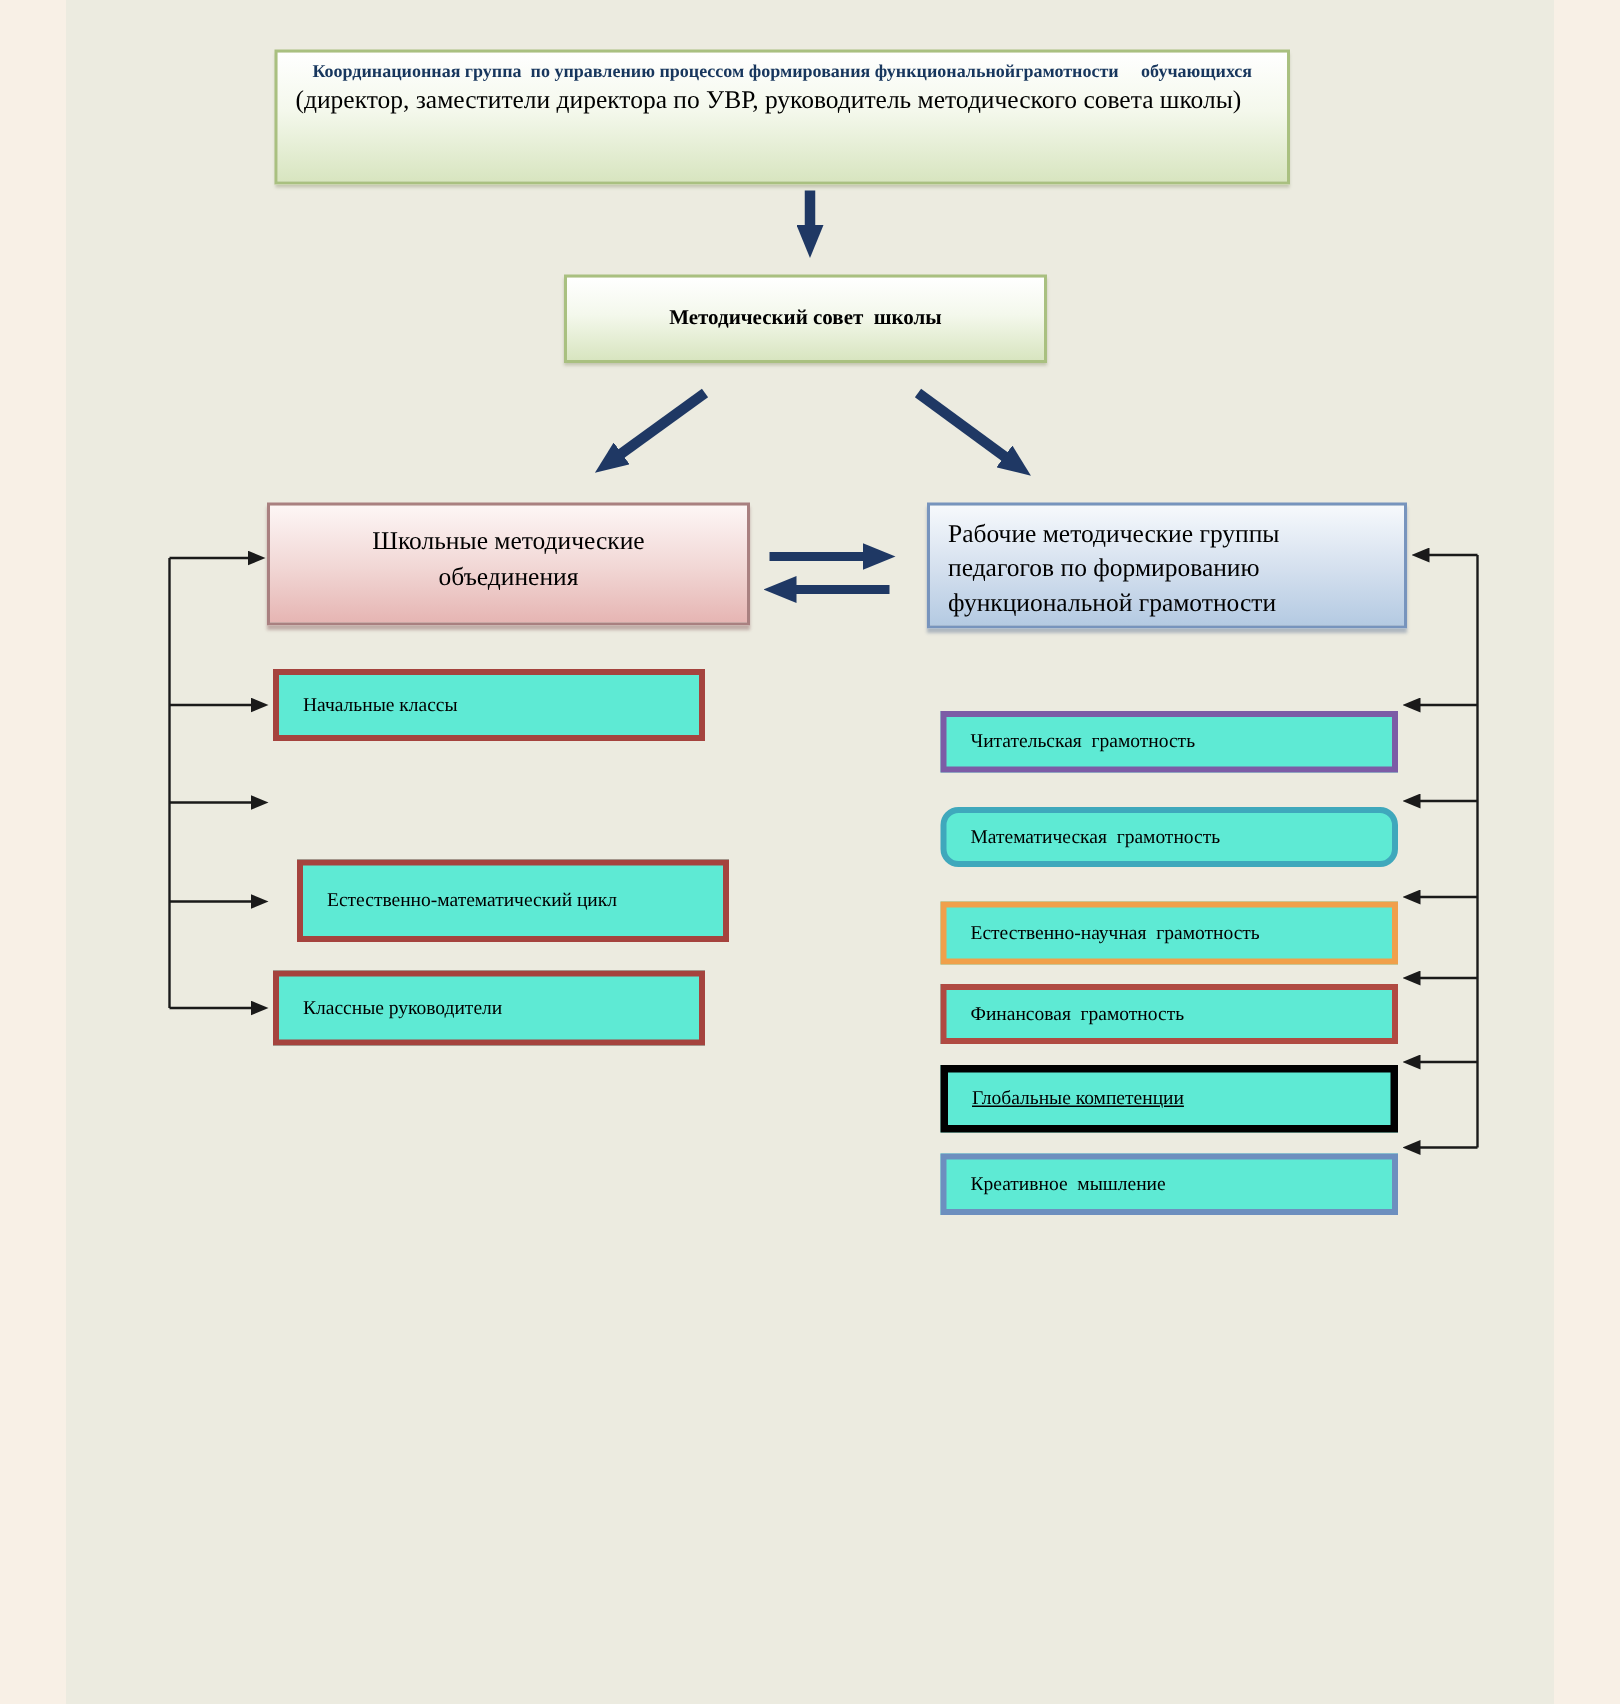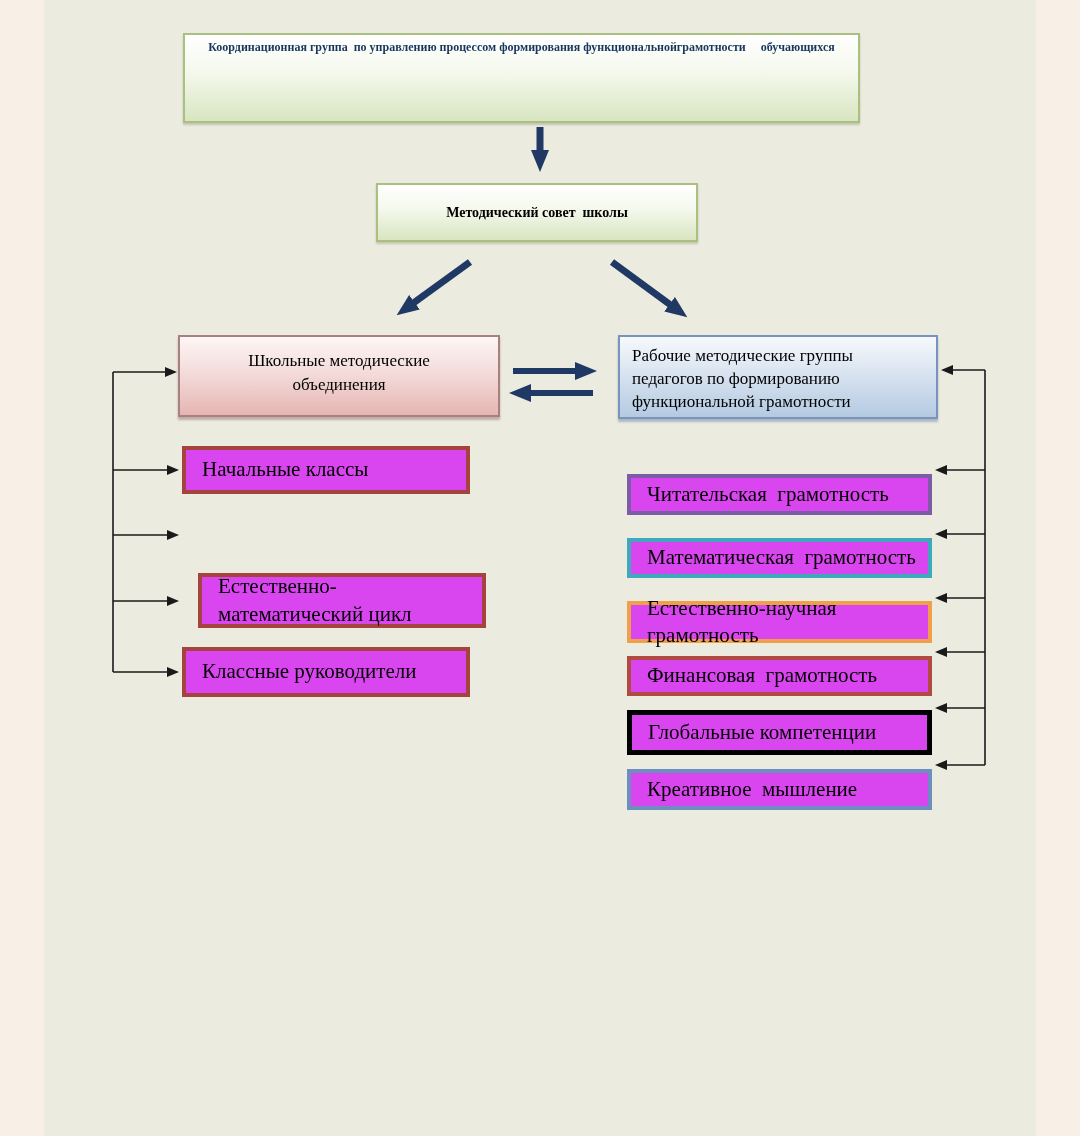--- a/index.html
+++ b/index.html
@@ -43,22 +43,22 @@
   .blue-box{
     left:618px;top:335px;width:320px;height:84px;
     border:2px solid var(--blue-border);
     background:linear-gradient(180deg,#f6f9fc 0%,#d6e1ef 50%,#b4cae2 100%);
     box-shadow:0 3px 2px rgba(100,120,150,.45);
     padding:8px 10px 0 12px;
   }
   .blue-box .lbl{font-size:17px;line-height:1.35;text-align:left;}
 
   .item{
-    position:absolute;background:#d946ef;display:flex;align-items:center;
-    font-size:21px;line-height:1.3;padding-left:16px;padding-right:8px;
+    position:absolute;background:#5eead4;display:flex;align-items:center;
+    font-size:13px;line-height:1.3;padding-left:16px;padding-right:8px;
   }
   .left-item{left:182px;width:288px;border:4px solid;}
   .right-item{left:627px;width:305px;border:4px solid;margin-top:24px;}
   .right-item.thick{border-width:5px;}
   .pre{white-space:pre-wrap;}
 
   svg.layer{position:absolute;left:0;top:0;pointer-events:none;}
   .navy-line{stroke:var(--navy-arrow);fill:none;}
   .navy-fill{fill:var(--navy-arrow);}
   .blk-line{stroke:var(--connector);fill:none;}
@@ -113,37 +113,38 @@
       <line class="blk-line" x1="985" y1="534" x2="946" y2="534" stroke-width="1.6" marker-end="url(#blkArr)"></line>
       <line class="blk-line" x1="985" y1="598" x2="946" y2="598" stroke-width="1.6" marker-end="url(#blkArr)"></line>
       <line class="blk-line" x1="985" y1="652" x2="946" y2="652" stroke-width="1.6" marker-end="url(#blkArr)"></line>
       <line class="blk-line" x1="985" y1="708" x2="946" y2="708" stroke-width="1.6" marker-end="url(#blkArr)"></line>
       <line class="blk-line" x1="985" y1="765" x2="946" y2="765" stroke-width="1.6" marker-end="url(#blkArr)"></line>
     </g>
   </svg>
 
   <div class="box green-box top-box">
     <div class="top-title">Координационная группа  по управлению процессом формирования функциональнойграмотности     обучающихся</div>
+    <div class="top-sub">(директор, заместители директора по УВР, руководитель методического совета школы)</div>
   </div>
 
   <div class="box green-box council-box">
     <div class="council-label">Методический совет  школы</div>
   </div>
 
   <div class="box pink-box">
     <div class="lbl">Школьные методические объединения</div>
   </div>
 
   <div class="box blue-box">
     <div class="lbl">Рабочие методические группы педагогов по формированию функциональной грамотности</div>
   </div>
 
   <div class="item left-item" style="top: 446px; height: 48px; border-color: rgb(165, 67, 62);">Начальные классы</div>
   <div class="item left-item" style="top: 573px; height: 55px; border-color: rgb(165, 67, 62); margin-left: 16px;">Естественно-математический цикл</div>
   <div class="item left-item" style="top: 647px; height: 50px; border-color: rgb(165, 67, 62);">Классные руководители</div>
 
   <div class="item right-item pre" style="top: 450px; height: 41px; border-color: rgb(124, 92, 166);">Читательская  грамотность</div>
-  <div class="item right-item pre" style="top: 514px; height: 40px; border-color: rgb(63, 168, 188);">Математическая  грамотность</div>
+  <div class="item right-item pre" style="top: 514px; height: 40px; border-color: rgb(63, 168, 188); border-radius: 12px;">Математическая  грамотность</div>
   <div class="item right-item pre" style="top: 577px; height: 42px; border-color: rgb(240, 160, 75);">Естественно-научная  грамотность</div>
   <div class="item right-item pre" style="top: 632px; height: 40px; border-color: rgb(176, 74, 66);">Финансовая  грамотность</div>
-  <div class="item right-item pre thick" style="top: 686px; height: 45px; border-color: rgb(0, 0, 0);">Глобальные компетенции</div>
+  <div class="item right-item pre thick" style="top: 686px; height: 45px; border-color: rgb(0, 0, 0); text-decoration: underline;">Глобальные компетенции</div>
   <div class="item right-item pre" style="top: 745px; height: 41px; border-color: rgb(109, 143, 191);">Креативное  мышление</div>
 </div>
 
 </body></html>

